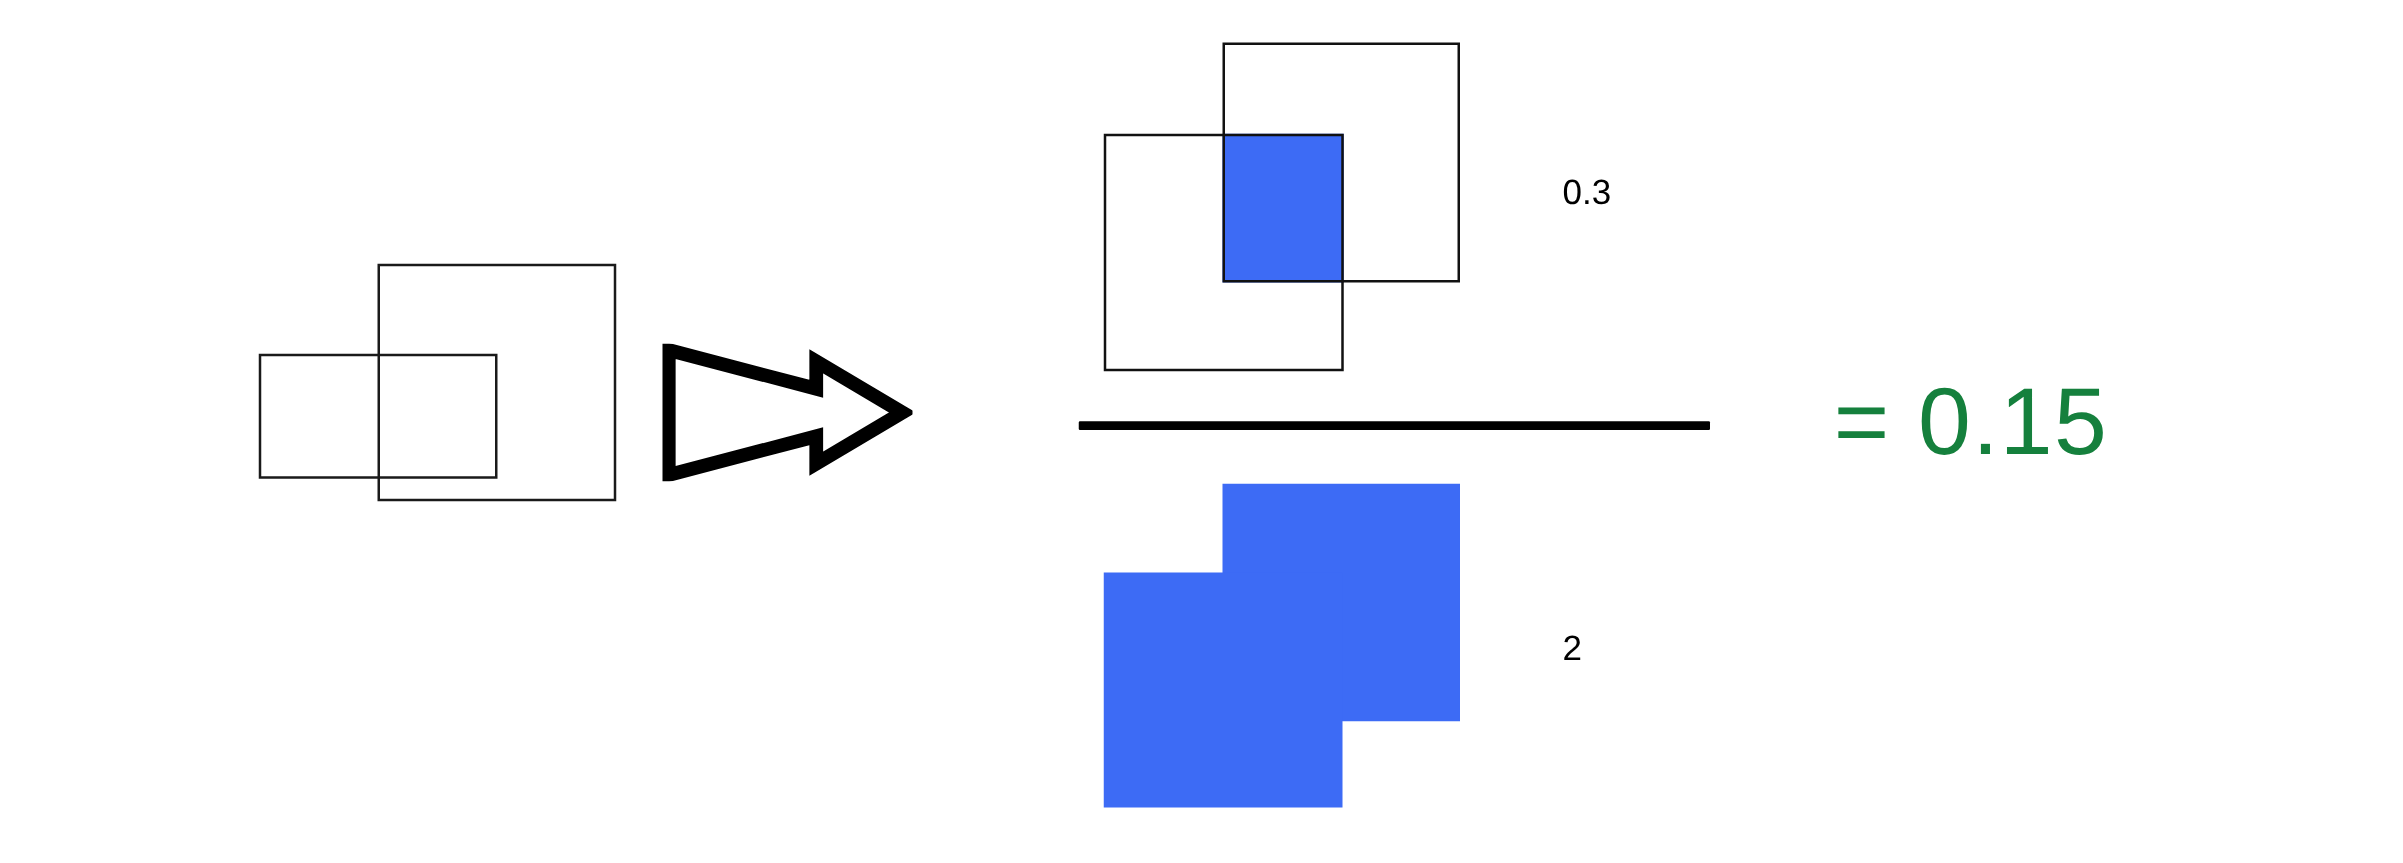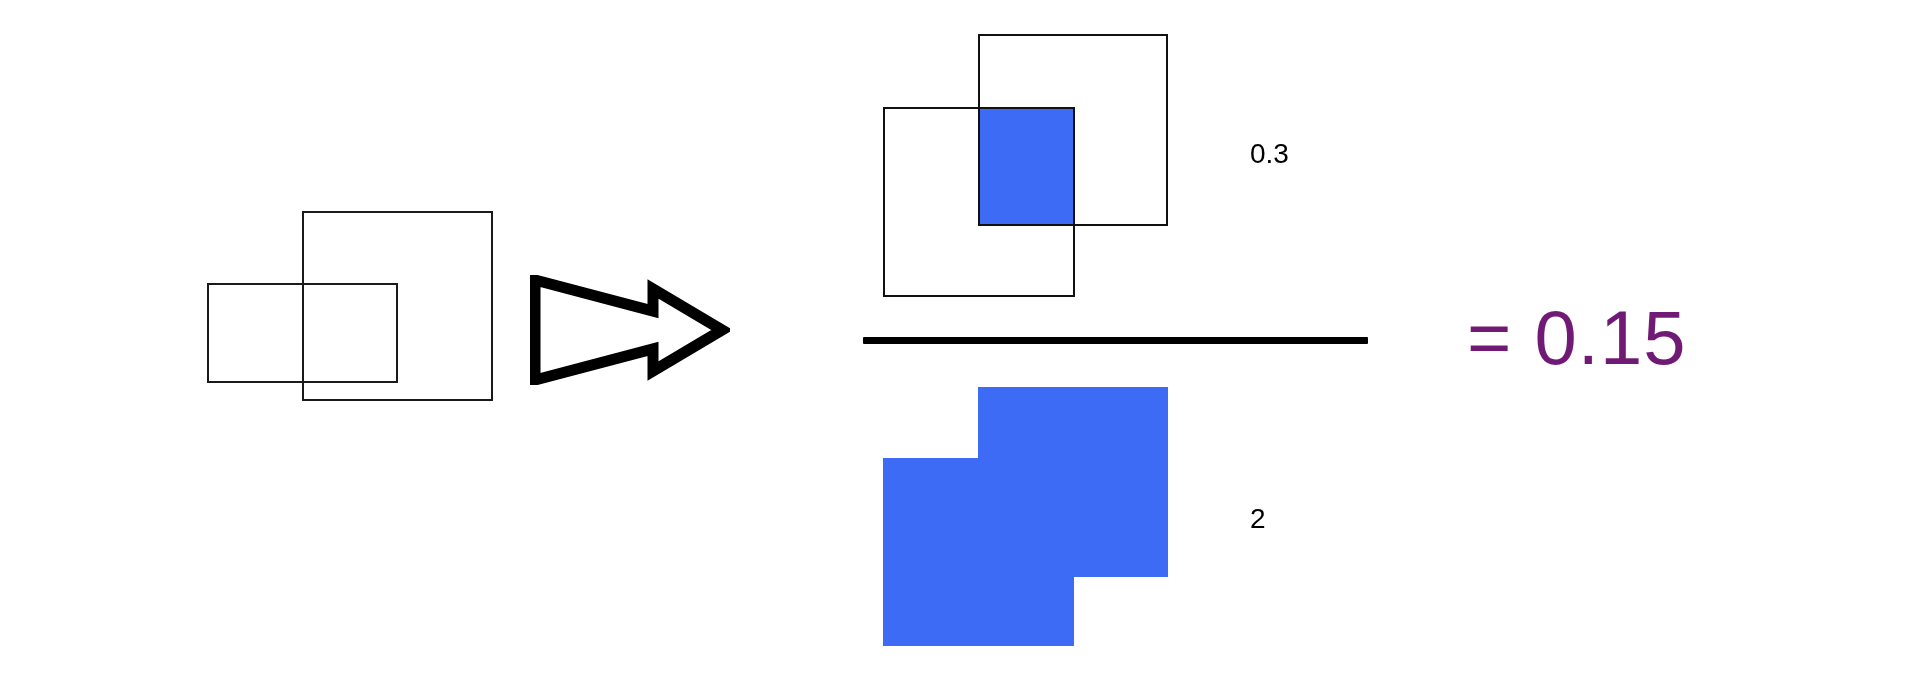--- a/index.html
+++ b/index.html
@@ -60,21 +60,21 @@
     font-family: "Liberation Sans", sans-serif;
     font-size: 28px;
     color: #000000;
     white-space: nowrap;
     line-height: 1;
   }
   .result-text {
     position: absolute;
     font-family: "Liberation Sans", sans-serif;
     font-size: 76px;
-    color: #701a75;
+    color: #15803d;
     white-space: nowrap;
     line-height: 1;
     letter-spacing: 1px;
   }
 </style>
 </head>
 <body>
 
 <div id="stage">
 

